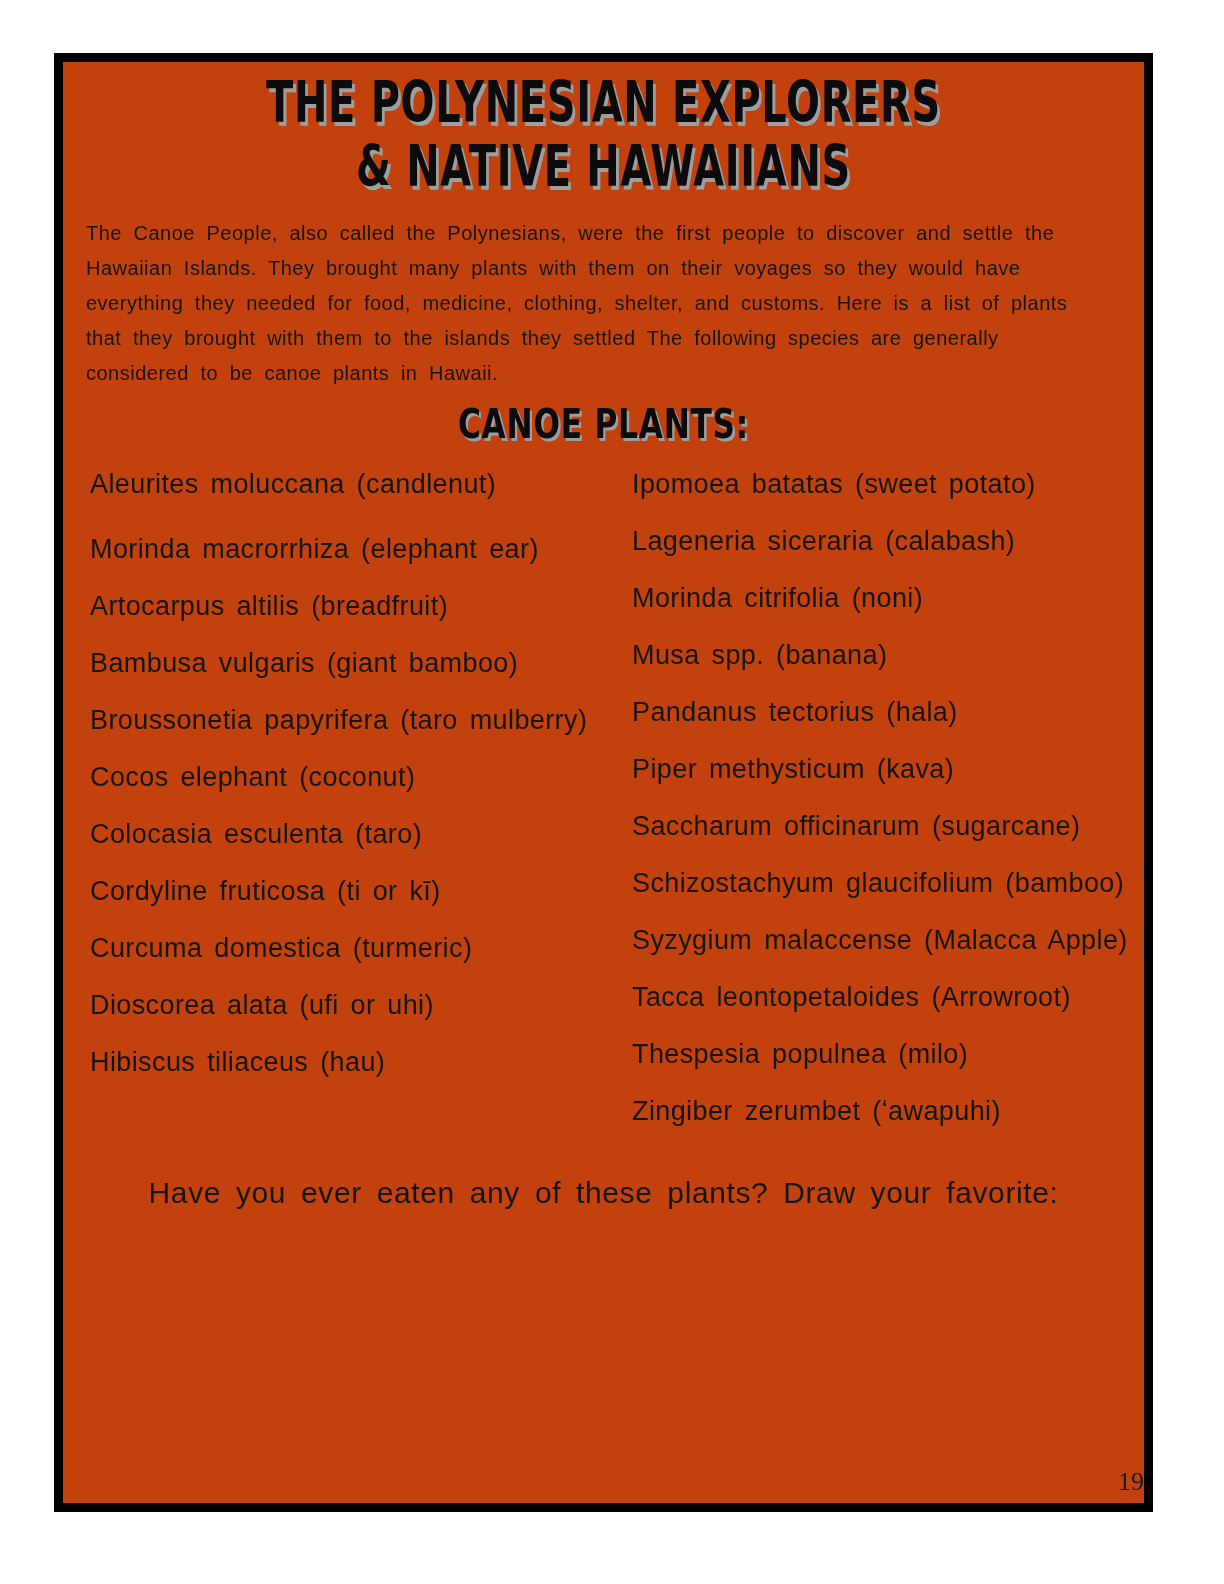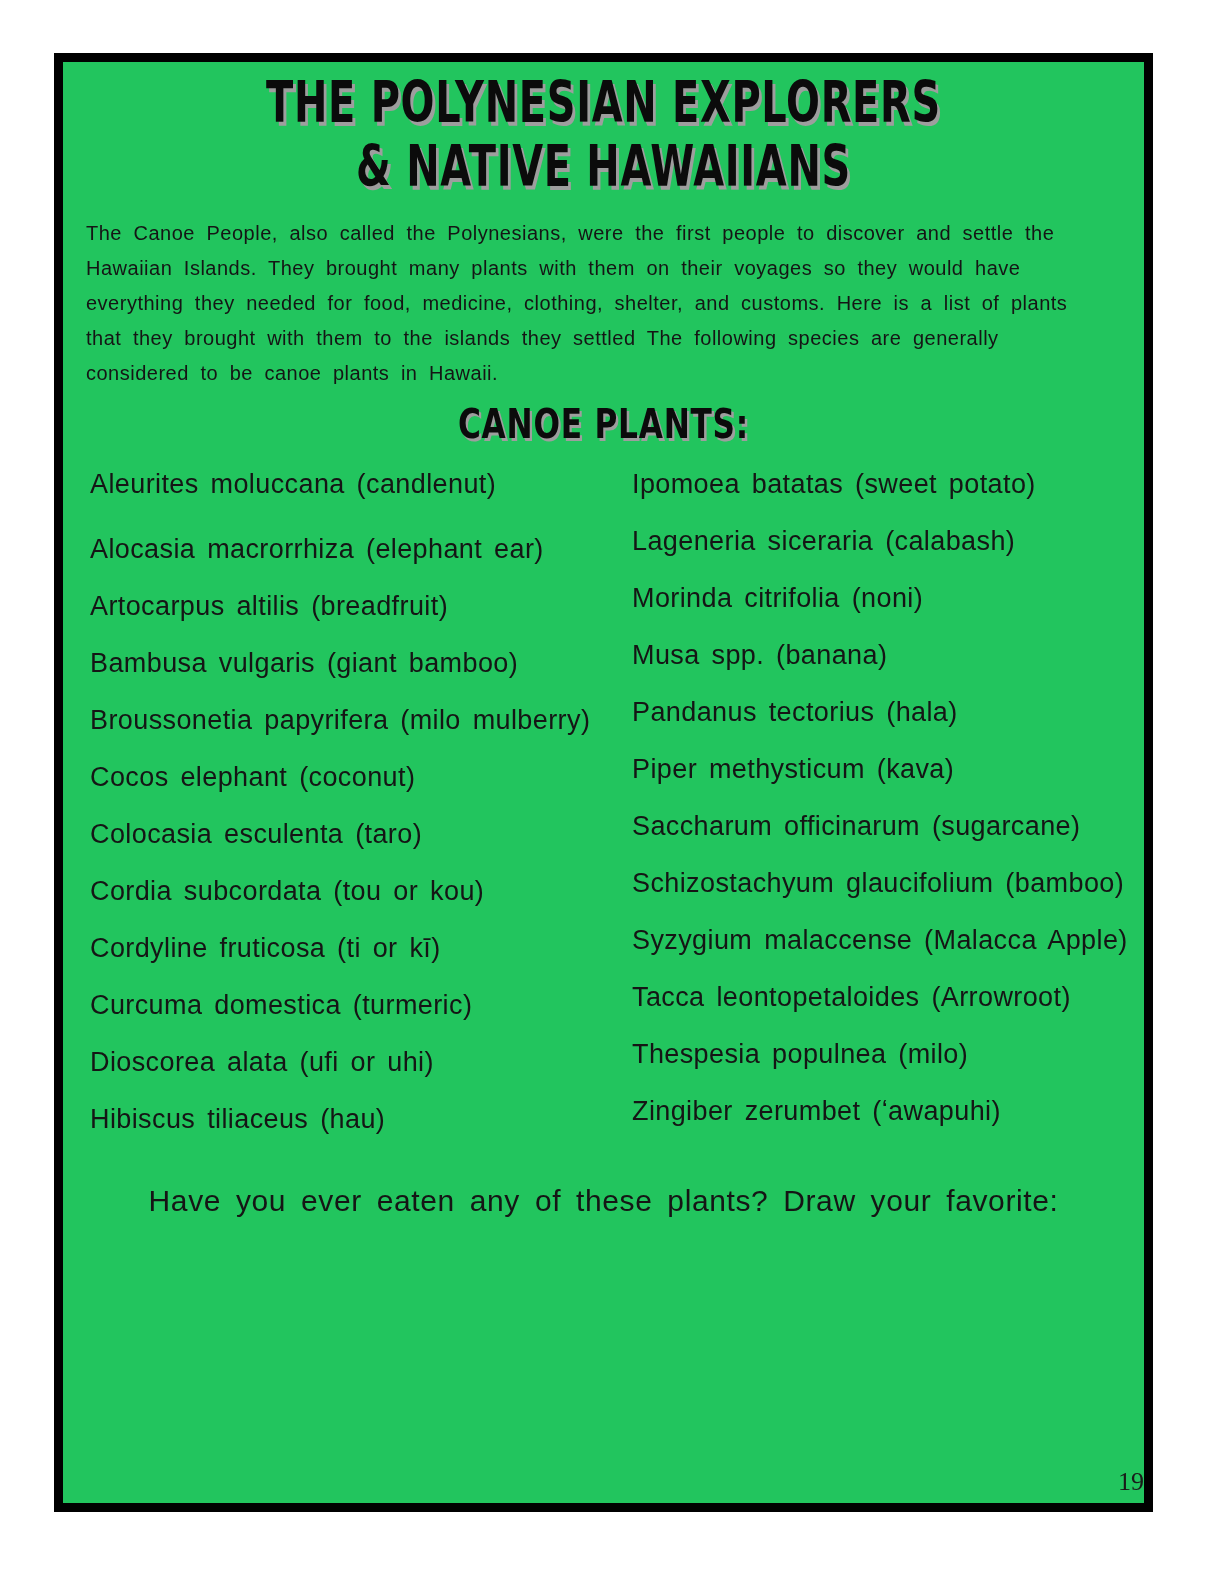--- a/index.html
+++ b/index.html
@@ -17,21 +17,21 @@
     overflow: hidden;
   }
   .frame {
     position: absolute;
     left: 54px;
     top: 53px;
     width: 1099px;
     height: 1459px;
     border: 9px solid #000000;
     box-sizing: border-box;
-    background: #22c55e;
+    background: #c2410c;
   }
   .title {
     margin: 8px 0 0 0;
     text-align: center;
   }
   .title-line {
     display: block;
     font-family: "DejaVu Sans", sans-serif;
     font-weight: bold;
     font-size: 57px;
@@ -120,27 +120,26 @@
       <span class="title-line">&amp; NATIVE HAWAIIANS</span>
     </h1>
 
     <p class="intro">The Canoe People, also called the Polynesians, were the first people to discover and settle the Hawaiian Islands. They brought many plants with them on their voyages so they would have everything they needed for food, medicine, clothing, shelter, and customs. Here is a list of plants that they brought with them to the islands they settled The following species are generally considered to be canoe plants in Hawaii.</p>
 
     <h2 class="subheading">CANOE PLANTS:</h2>
 
     <div class="columns">
       <ul class="col col-left" id="col-left">
           <li class="plant-item">Aleurites moluccana (candlenut)</li>
-          <li class="plant-item">Alocasia macrorrhiza (elephant ear)</li>
+          <li class="plant-item">Morinda macrorrhiza (elephant ear)</li>
           <li class="plant-item">Artocarpus altilis (breadfruit)</li>
           <li class="plant-item">Bambusa vulgaris (giant bamboo)</li>
-          <li class="plant-item">Broussonetia papyrifera (milo mulberry)</li>
+          <li class="plant-item">Broussonetia papyrifera (taro mulberry)</li>
           <li class="plant-item">Cocos elephant (coconut)</li>
           <li class="plant-item">Colocasia esculenta (taro)</li>
-          <li class="plant-item">Cordia subcordata (tou or kou)</li>
           <li class="plant-item">Cordyline fruticosa (ti or kī)</li>
           <li class="plant-item">Curcuma domestica (turmeric)</li>
           <li class="plant-item">Dioscorea alata (ufi or uhi)</li>
           <li class="plant-item">Hibiscus tiliaceus (hau)</li>
         </ul>
       <ul class="col col-right" id="col-right">
           <li class="plant-item">Ipomoea batatas (sweet potato)</li>
           <li class="plant-item">Lageneria siceraria (calabash)</li>
           <li class="plant-item">Morinda citrifolia (noni)</li>
           <li class="plant-item">Musa spp. (banana)</li>

